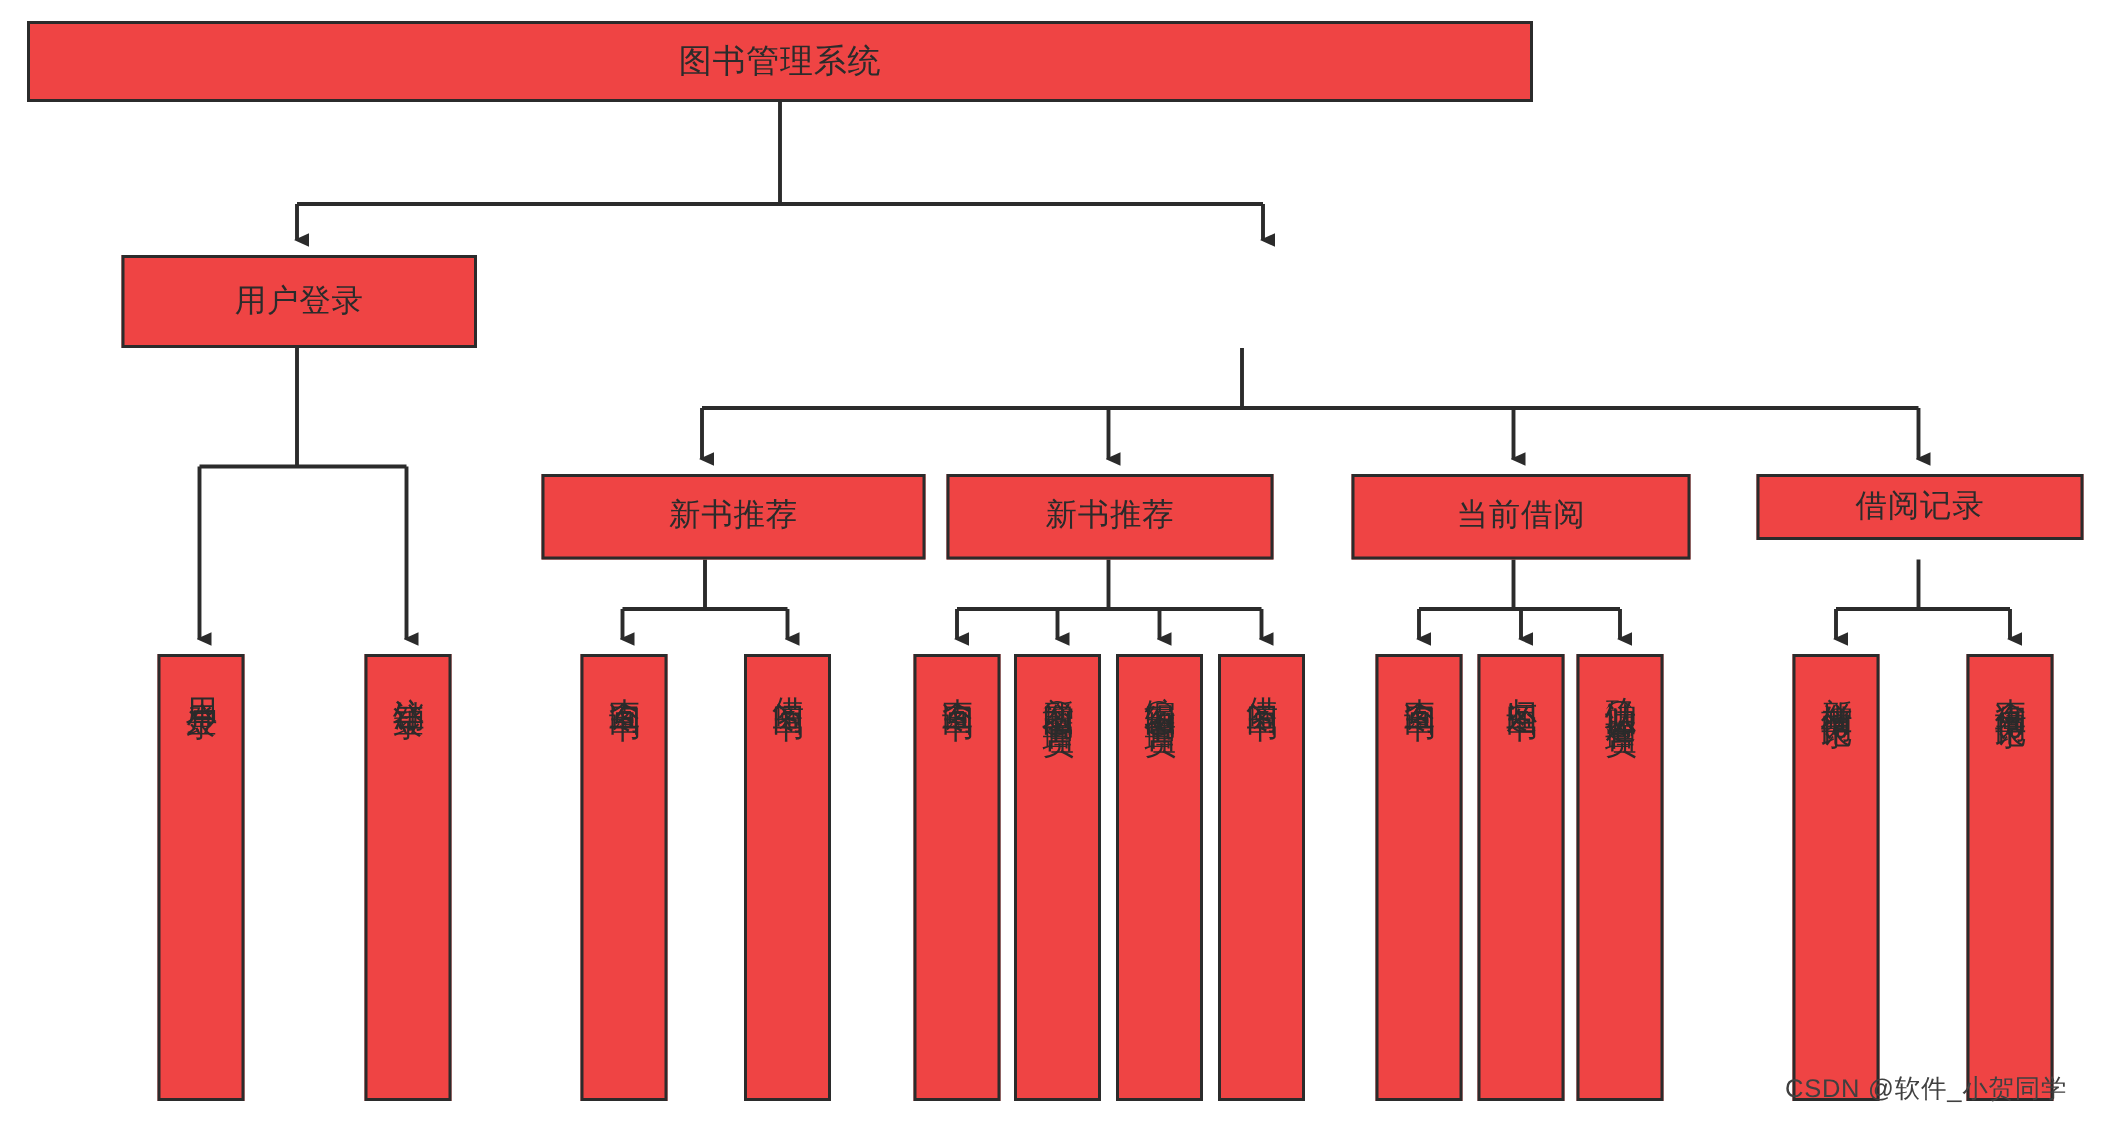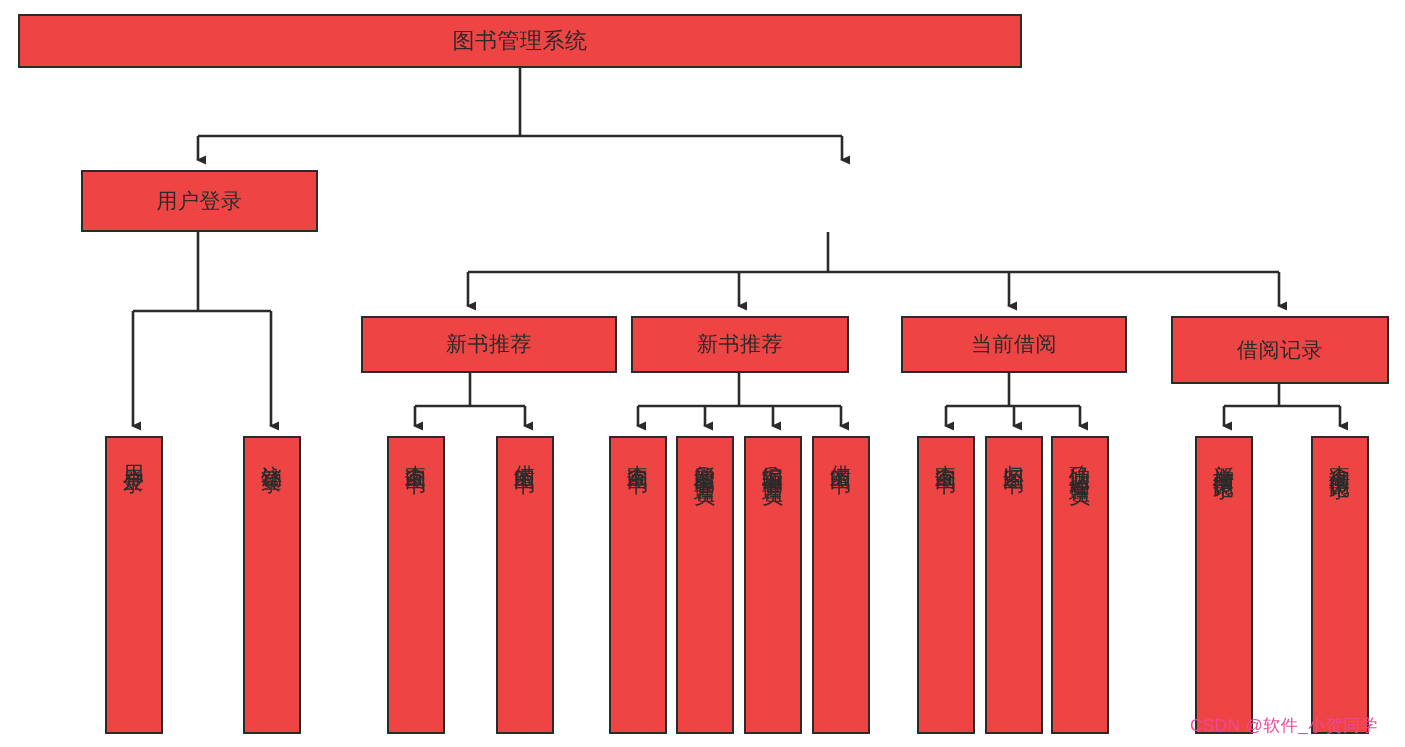--- a/index.html
+++ b/index.html
@@ -56,21 +56,21 @@
     font-size: 21px;
     letter-spacing: 3px;
     line-height: 1;
     text-align: left;
   }
   .watermark {
     position: absolute;
     left: 1190px;
     top: 714px;
     font-size: 17px;
-    color: #ec4899;
+    color: #404040;
     letter-spacing: 0.5px;
     z-index: 3;
     white-space: nowrap;
   }
 </style>
 </head>
 <body>
 
 <div id="canvas">
 
@@ -134,21 +134,21 @@
 
   <div class="node horiz" style="left:361px; top:316px; width:256px; height:57px;">
     <span class="label">新书推荐</span>
   </div>
   <div class="node horiz" style="left:631px; top:316px; width:218px; height:57px;">
     <span class="label">新书推荐</span>
   </div>
   <div class="node horiz" style="left:901px; top:316px; width:226px; height:57px;">
     <span class="label">当前借阅</span>
   </div>
-  <div class="node horiz" style="left:1171px; top:316px; width:218px; height:68px;">
+  <div class="node horiz" style="left:1171px; top:316px; width:218px; height:44px;">
     <span class="label">借阅记录</span>
   </div>
 
   <div class="node leaf" style="left:105px; top:436px; width:58px; height:298px;">
     <span class="label">用户登录</span>
   </div>
   <div class="node leaf" style="left:243px; top:436px; width:58px; height:298px;">
     <span class="label">注销登录</span>
   </div>
 

